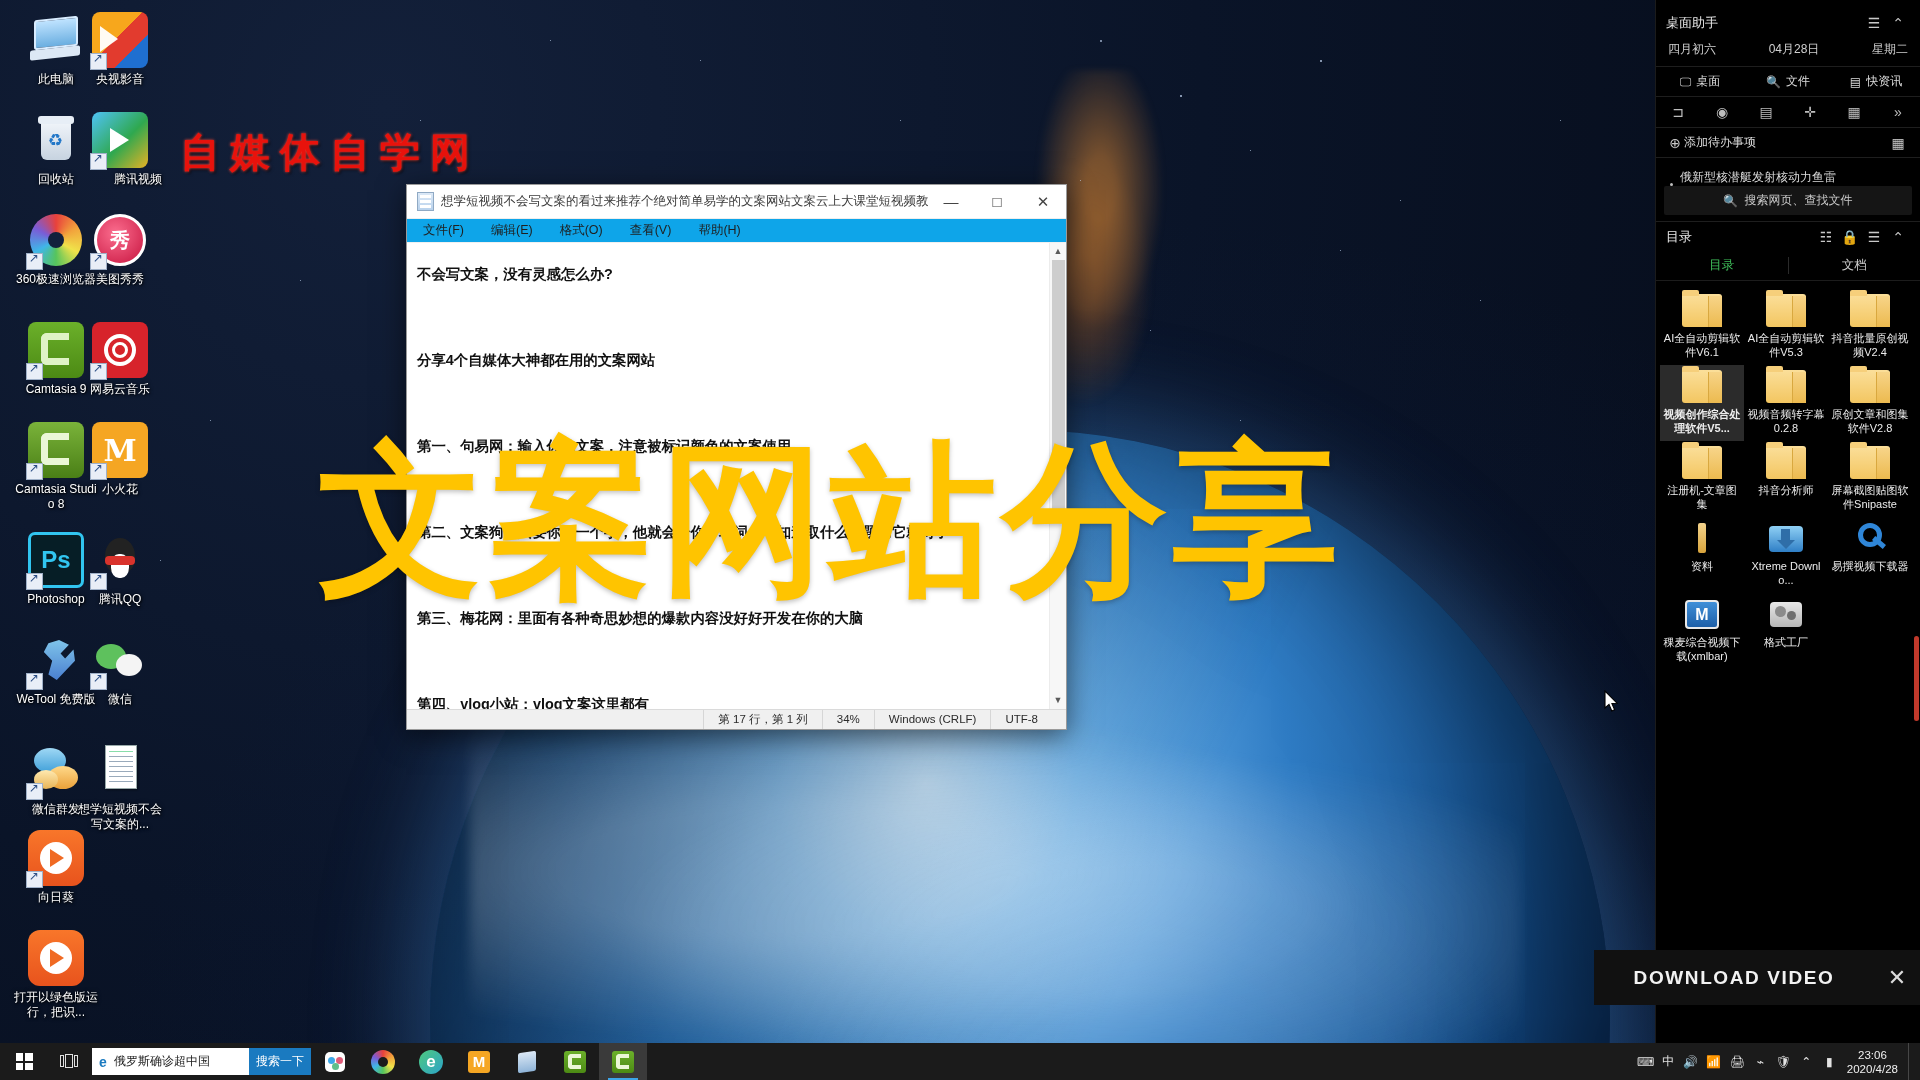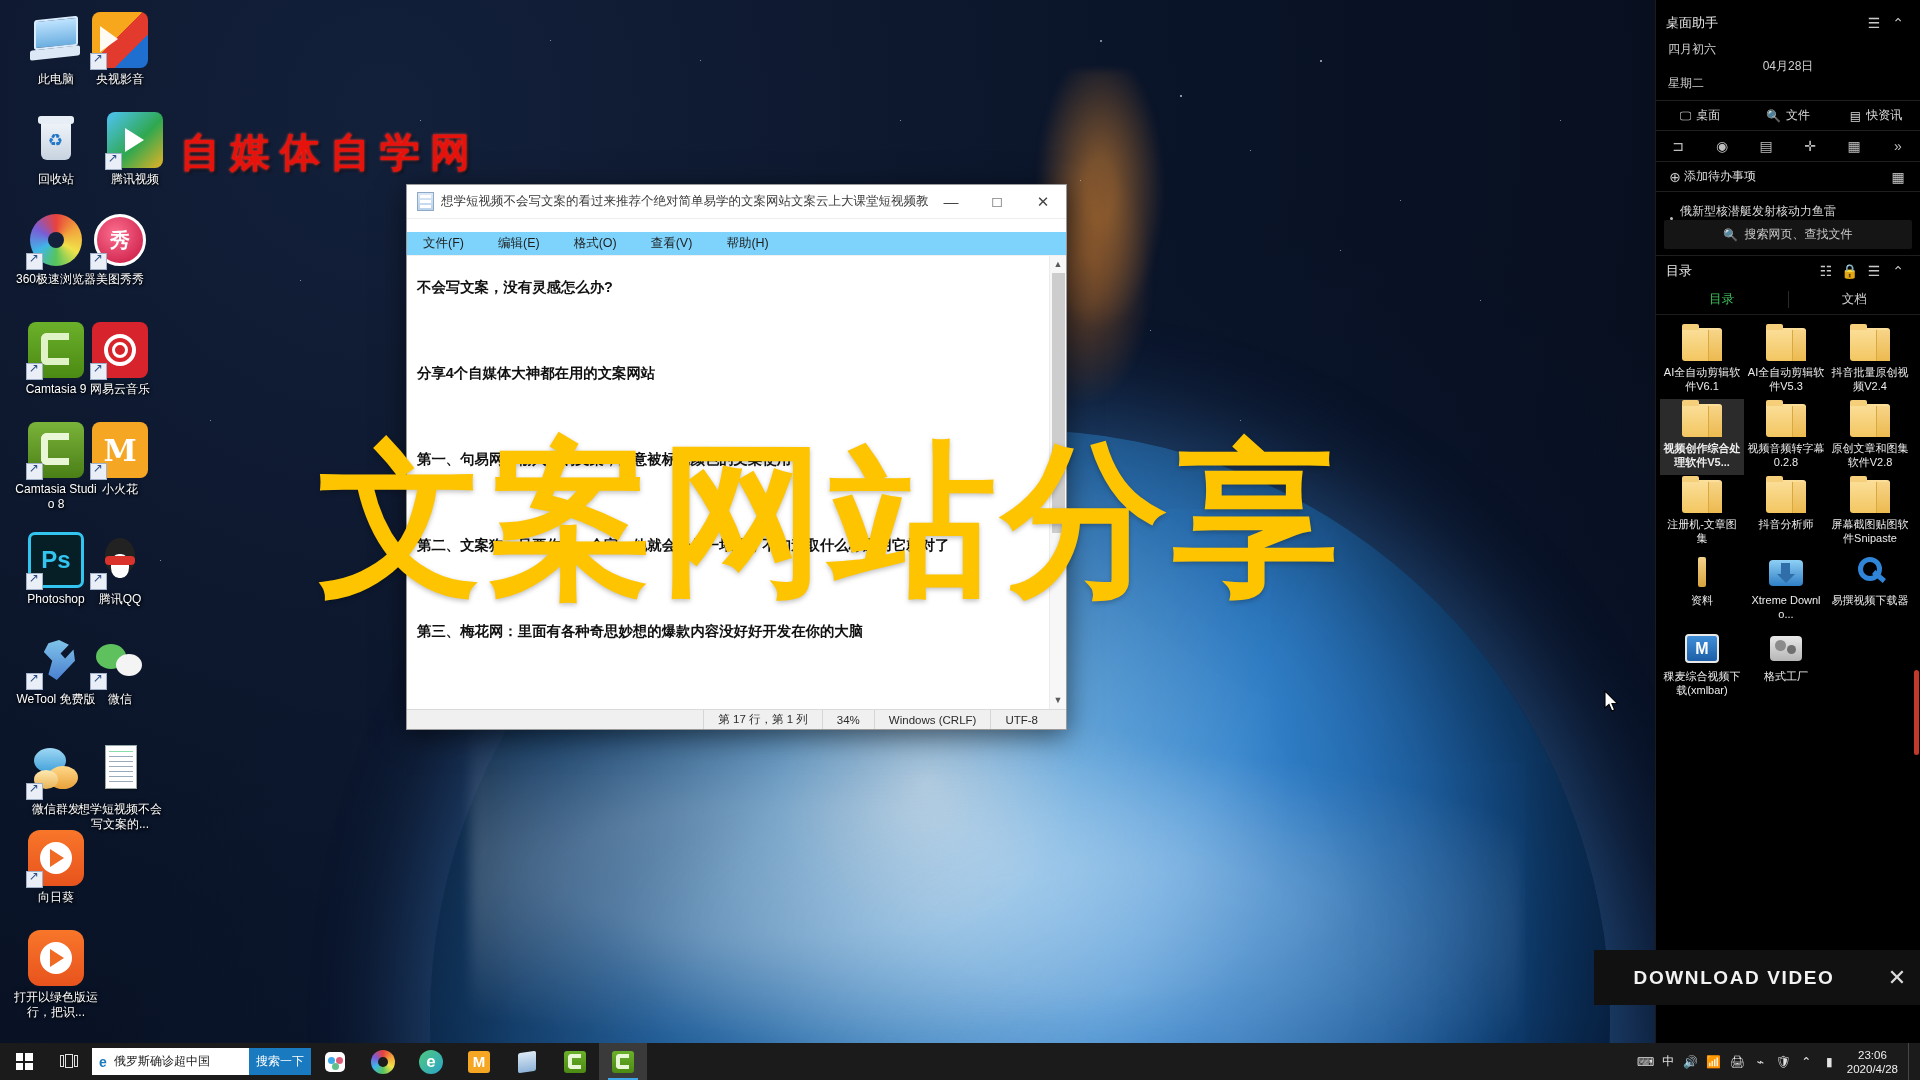--- a/index.html
+++ b/index.html
@@ -105,22 +105,22 @@
   }
   #np-title .ttxt{
     flex:1 1 auto; font-size:12.5px; color:#3a3a3a; white-space:nowrap;
     overflow:hidden; text-overflow:clip;
   }
   .wbtn{
     width:46px; height:33px; display:flex; align-items:center; justify-content:center;
     color:#444; font-size:15px; cursor:pointer; flex:0 0 auto;
   }
   #np-menu{
-    height:26px; display:flex; align-items:center; gap:20px; padding-left:9px;
-    background:#7dd3fc; border-bottom:1px solid #f0f0f0;margin-top:13px;
+    height:26px; display:flex; align-items:center; gap:13px; padding-left:9px;
+    background:#0ea5e9; border-bottom:1px solid #f0f0f0;
   }
   #np-menu span{ font-size:12.5px; color:#1f1f1f; padding:3px 7px; cursor:pointer; }
   #np-body{
     flex:1 1 auto; position:relative; background:#fff; overflow:hidden;
     display:flex;
   }
   #np-text{
     flex:1 1 auto; padding:10px 14px 4px 10px;
     font-size:14.4px; line-height:43px; color:#111;
     white-space:pre-wrap;
@@ -161,21 +161,21 @@
   #sb-head .t{ font-size:13px; color:#e7e7e7; flex:1 1 auto; }
   .sb-ic{ width:24px; height:24px; display:flex; align-items:center; justify-content:center;
     font-size:14px; color:#c8c8c8; cursor:pointer; }
   #sb-clock{ padding:2px 12px 0; }
   #sb-clock .time{ font-size:50px; font-weight:300; letter-spacing:2px; color:#f2f2f2;
     line-height:56px; font-family:"DejaVu Sans","Liberation Sans",sans-serif; }
   .clockrow{ display:flex; align-items:flex-start; }
   .sunwrap{ margin-left:auto; width:46px; display:flex; align-items:center; justify-content:center; padding-top:10px;}
   .sun{ width:22px; height:22px; border:2px solid #dcdcdc; border-radius:50%; position:relative; }
   .sun i{ position:absolute; background:#dcdcdc; }
-  #sb-dates{ display:flex; font-size:12px; color:#d0d0d0; padding:2px 12px 8px;flex-direction:column; }
+  #sb-dates{ display:flex; font-size:12px; color:#d0d0d0; padding:2px 12px 8px; }
   #sb-dates .d2{ margin:0 auto; }
   #sb-tabs{ display:flex; border-top:1px solid #1e1e1e; border-bottom:1px solid #1e1e1e; height:31px; }
   #sb-tabs .tb{ flex:1 1 0; display:flex; align-items:center; justify-content:center; gap:5px;
     font-size:12px; color:#dcdcdc; cursor:pointer; }
   #sb-tools{ display:flex; align-items:center; height:31px; border-bottom:1px solid #1e1e1e; }
   #sb-tools .tl{ flex:1 1 0; text-align:center; font-size:14px; color:#bdbdbd; cursor:pointer; }
   #sb-todo{ height:30px; display:flex; align-items:center; padding:0 10px; border-bottom:1px solid #1e1e1e; }
   #sb-todo .lbl{ font-size:12px; color:#dedede; flex:1 1 auto; }
   #sb-news{ height:28px; display:flex; align-items:flex-end; padding:0 14px; font-size:12px; color:#dcdcdc; }
   #sb-news .dot{ width:3px;height:3px;background:#bdbdbd;border-radius:50%;margin-right:7px;}
@@ -295,21 +295,21 @@
       <div class="lbl">央视影音</div>
     </div>
     <div class="dicon" style="left: 14px; top: 112px;">
       <div class="glyph">
         <div style="position:absolute;left:13px;top:8px;width:30px;height:40px;background:linear-gradient(#f2f6fb,#c7d3e0);border-radius:3px 3px 6px 6px"></div>
         <div style="position:absolute;left:10px;top:4px;width:36px;height:8px;background:#e7eef6;border-radius:3px"></div>
         <div style="position:absolute;left:20px;top:18px;color:#2277c8;font-size:17px">♻</div>
       </div>
       <div class="lbl">回收站</div>
     </div>
-    <div class="dicon" style="left: 93px; top: 112px;">
+    <div class="dicon" style="left: 78px; top: 112px; text-align: right;">
       <div class="glyph">
         <div class="sq" style="background:linear-gradient(135deg,#4fc3f7,#2fa84f 55%,#e6b225)"></div>
         <div style="position:absolute;left:18px;top:16px;width:0;height:0;border-left:19px solid #fff;border-top:12px solid transparent;border-bottom:12px solid transparent"></div>
         <span class="shortcut-arrow"></span>
       </div>
       <div class="lbl">腾讯视频</div>
     </div>
     <div class="dicon" style="left: 14px; top: 212px;">
       <div class="glyph">
         <div class="circ" style="background:conic-gradient(#e8413c,#f2a33c,#f0e24a,#56c45c,#3fb6e8,#7a5cd6,#e8413c)"></div>

